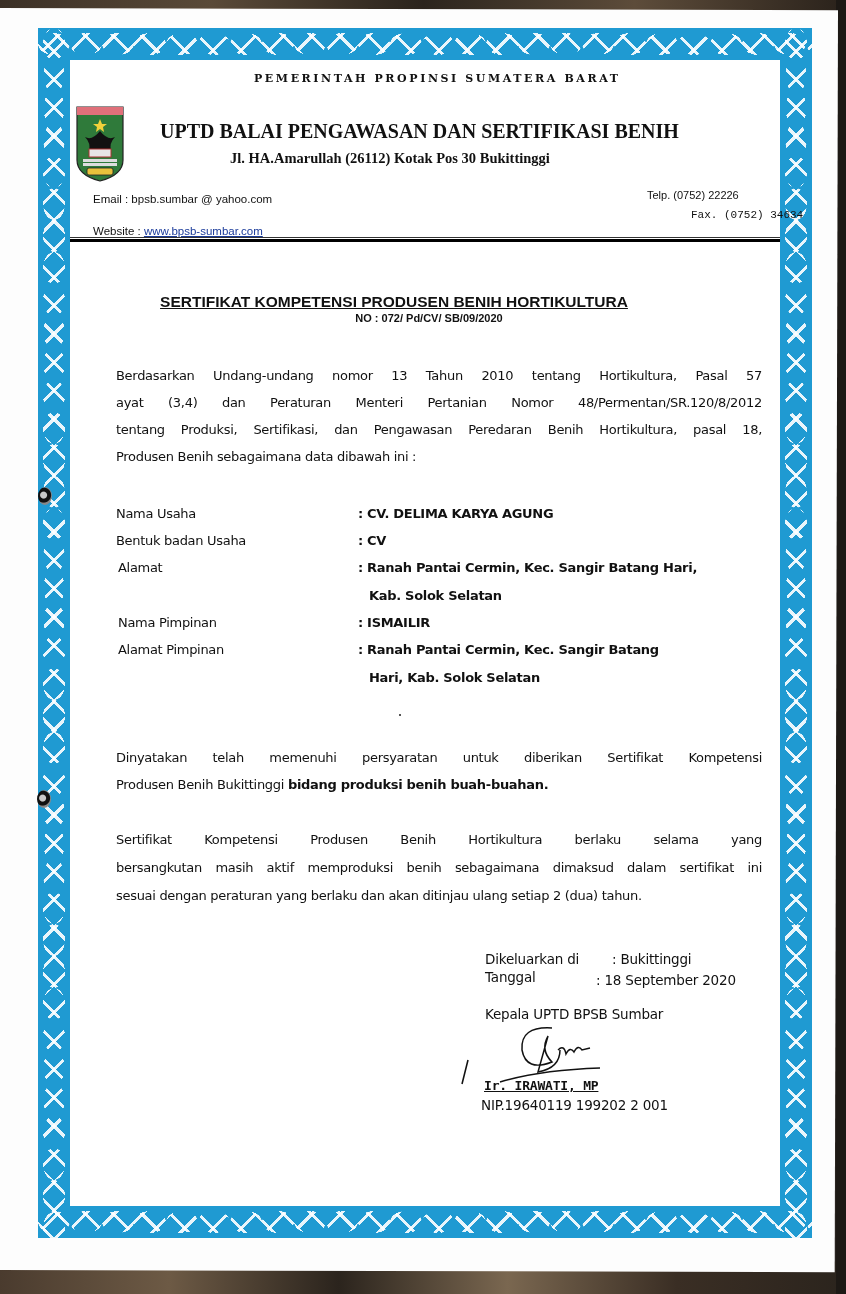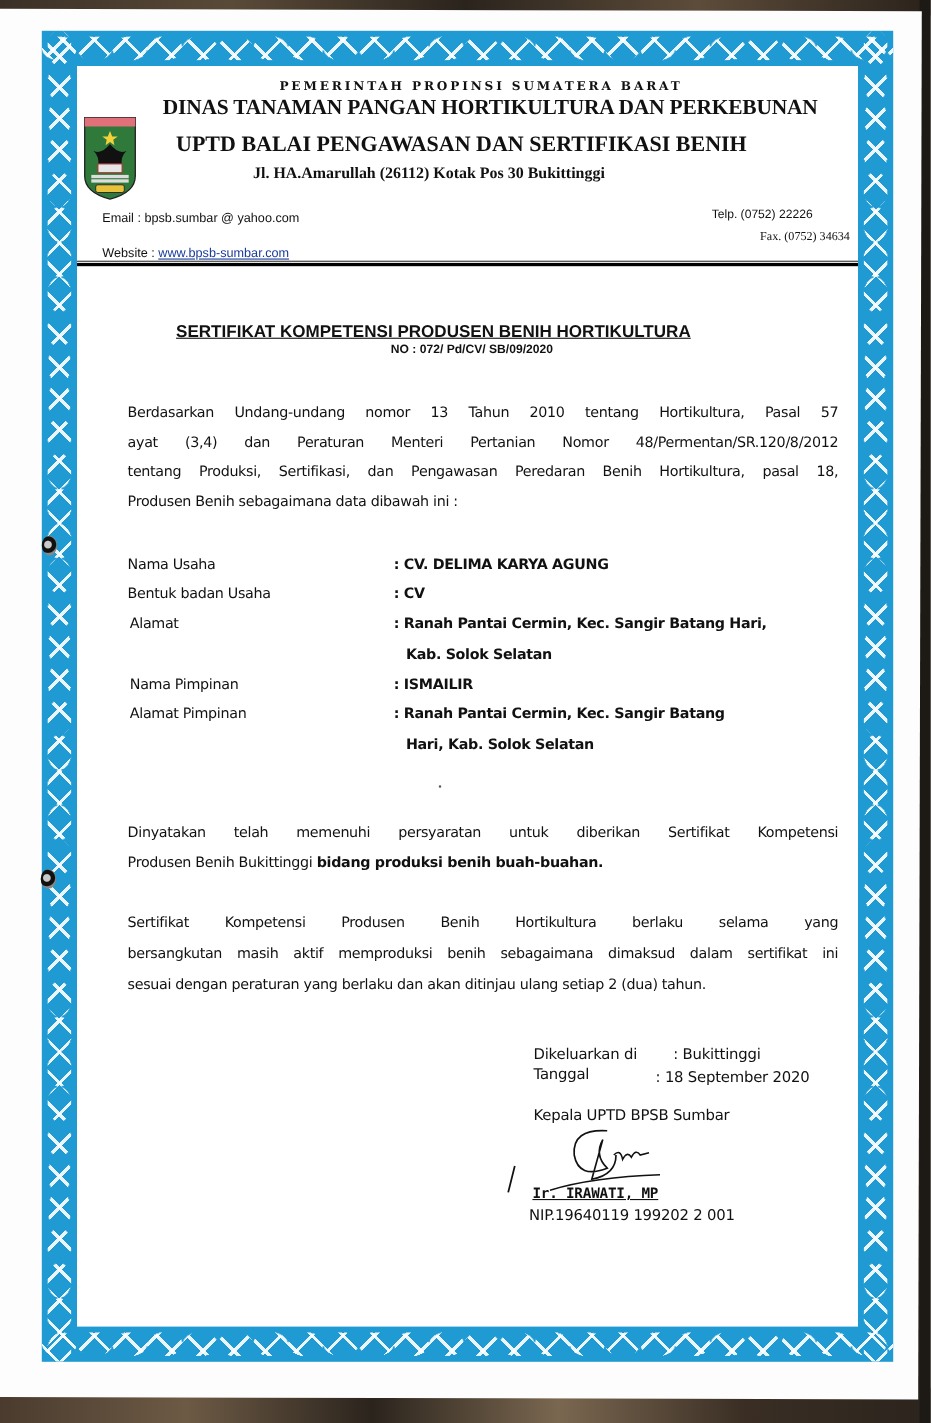--- a/index.html
+++ b/index.html
@@ -53,21 +53,21 @@
 
     .gov { position:absolute; left:254px; top:72px; font-family:"DejaVu Serif", serif; font-size:11px; letter-spacing:2.6px; font-weight:bold; }
     .dinas { position:absolute; left:148px; top:88px; font-family:"Liberation Serif", serif; font-weight:bold; font-size:19.5px; letter-spacing:-0.2px; }
     .uptd { position:absolute; left:160px; top:120px; font-family:"Liberation Serif", serif; font-weight:bold; font-size:20px; letter-spacing:0px; }
     .addr { position:absolute; left:230px; top:150px; font-family:"Liberation Serif", serif; font-weight:bold; font-size:14.5px; }
     .logo { position:absolute; left:75px; top:105px; width:50px; height:78px; }
     .email { position:absolute; left:93px; top:193px; font-size:11.5px; font-family:"Liberation Sans", sans-serif; }
     .web { position:absolute; left:93px; top:213px; font-size:11.5px; font-family:"Liberation Sans", sans-serif;margin-top:12px; }
     .web a { color:#1a3a9a; text-decoration:underline; }
     .telp { position:absolute; left:647px; top:189px; font-size:11px; font-family:"Liberation Sans", sans-serif; }
-    .fax { position:absolute; left:647px; top:209px; font-size:11px; font-family:Liberation Serif, serif;padding-left:44px; }
+    .fax { position:absolute; left:647px; top:209px; font-size:11px; font-family:Liberation Mono, monospace;padding-left:44px; }
     .rule1 { position:absolute; left:70px; top:237px; width:710px; height:1px; background:#333; }
     .rule2 { position:absolute; left:70px; top:239px; width:710px; height:3px; background:#000; }
 
     .title { position:absolute; left:0; width:782px; top:293px; text-align:center; font-family:"Liberation Sans", sans-serif; font-weight:bold; font-size:15.5px; }
     .title span { text-decoration: underline; padding-left:6px; }
     .nomor { position:absolute; left:0; width:846px; top:312px; text-align:center; font-family:"Liberation Sans", sans-serif; font-weight:bold; font-size:11px; padding-left:6px; }
     .row { position:absolute; font-size:13px; font-family:"DejaVu Sans", sans-serif; letter-spacing:-0.3px; }
     .label { left:116px; }
     .val { left:358px; font-weight:bold; }
     .val2 { left:369px; font-weight:bold; }
@@ -98,21 +98,20 @@
     <rect x="2" y="2" width="46" height="8" fill="#e0707a"></rect>
     <polygon points="25,14 27,19 32,19 28,22 29,27 25,24 21,27 22,22 18,19 23,19" fill="#f2d13b"></polygon>
     <path d="M10 32 Q16 38 14 46 L36 46 Q34 38 40 32 Q33 36 25 26 Q17 36 10 32 Z" fill="#111"></path>
     <rect x="14" y="44" width="22" height="8" fill="#e6e6e6" stroke="#a33" stroke-width="1"></rect>
     <rect x="8" y="54" width="34" height="3" fill="#ddd"></rect>
     <rect x="8" y="58" width="34" height="3" fill="#ddd"></rect>
     <rect x="12" y="63" width="26" height="7" rx="2" fill="#e8c23c" stroke="#222" stroke-width="0.8"></rect>
   </svg>
 
   <div class="gov">PEMERINTAH PROPINSI SUMATERA BARAT</div>
-  <div class="dinas">DINAS TANAMAN PANGAN HORTIKULTURA DAN PERKEBUNAN</div>
   <div class="uptd">UPTD BALAI PENGAWASAN DAN SERTIFIKASI BENIH</div>
   <div class="addr">Jl. HA.Amarullah  (26112)  Kotak Pos 30 Bukittinggi</div>
 
   <div class="email">
     <span>Email : </span><span>bpsb.sumbar @ yahoo.com</span>
   </div>
   <div class="web">
     <span>Website : </span><a>www.bpsb-sumbar.com</a>
   </div>
   <div class="telp">Telp. (0752) 22226</div>

